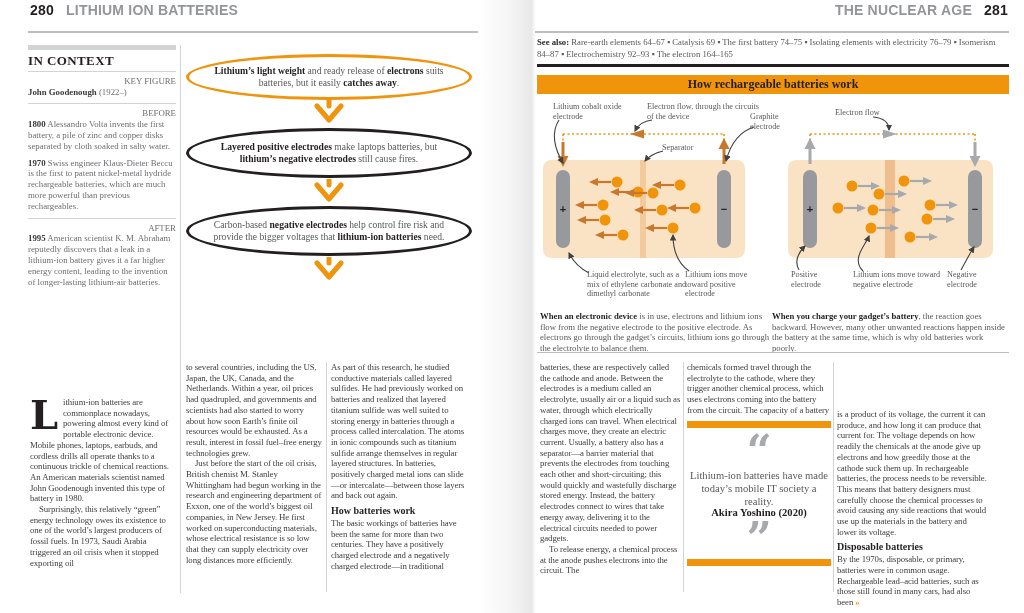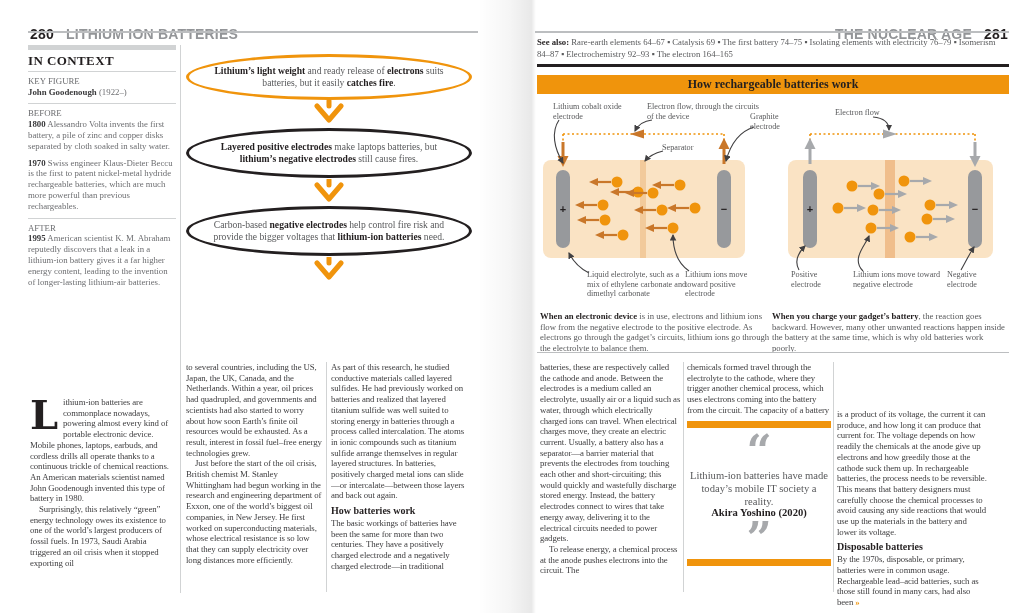--- a/index.html
+++ b/index.html
@@ -1,29 +1,29 @@
 <!DOCTYPE html>
 <html><head>
 <meta charset="utf-8">
 <style>
   html,body{margin:0;padding:0;background:#f2f2f2;}
   #spread{position:relative;width:1024px;height:613px;background:#ffffff;overflow:hidden;
           font-family:"Liberation Serif",serif;color:#414042;box-shadow:0 0 4px rgba(0,0,0,.25);}
   
-  .hdr{position:absolute;top:26px;font-family:"Liberation Sans",sans-serif;font-weight:bold;
+  .hdr{position:absolute;top:2px;font-family:"Liberation Sans",sans-serif;font-weight:bold;
        font-size:14px;letter-spacing:.2px;white-space:nowrap;}
   .hdr-num{color:#231F20;}
   .hdr-title{color:#939598;}
   .hrule{position:absolute;height:1.5px;background:#BCBEC0;}
   
   .sidebar{position:absolute;left:28px;top:45px;width:148px;font-size:8.8px;line-height:10.8px;color:#6D6E71;}
   .sb-topbar{height:5px;background:#D1D3D4;margin-bottom:6px;}
   .sb-title{font-size:13px;font-weight:bold;color:#231F20;letter-spacing:.4px;margin:0 0 4px;}
   .sb-rule{height:1px;background:#D1D3D4;margin:4px 0;}
-  .sb-label{margin-top:2px;}
+  .sb-label{margin-top:2px;text-align:right;}
   .sb-ev{margin:0 0 6px;}
   .sb-ev b,.sb-kf b{color:#3a3a3c;}
   
   .flow{position:absolute;left:186px;top:48px;width:286px;height:302px;}
   .oval{position:absolute;left:0;width:286px;border-radius:50%;display:flex;align-items:center;justify-content:center;
         text-align:center;font-size:9.6px;line-height:11.8px;color:#58595B;padding:0 22px;box-sizing:border-box;}
   .oval b{color:#231F20;}
   .ov1{top:6px;height:46px;border:3px solid #F0940C;}
   .ov2{top:80px;height:50px;border:3px solid #231F20;}
   .ov3{top:158px;height:50px;border:3px solid #231F20;}
@@ -109,21 +109,21 @@
     <p class="sb-ev"><b>1995</b><span> American scientist K. M. Abraham reputedly discovers that a leak in a lithium-ion battery gives it a far higher energy content, leading to the invention of longer-lasting lithium-air batteries.</span></p>
   </div>
 
   <div class="vrule" style="left:180px;top:45px;height:548px;"></div>
   <div class="vrule" style="left:326px;top:362px;height:230px;"></div>
   <div class="vrule" style="left:683px;top:362px;height:230px;"></div>
   <div class="vrule" style="left:833px;top:362px;height:230px;"></div>
 
   <div class="flow">
     <div class="oval ov1">
-      <span><b>Lithium’s light weight</b><span> and ready release of </span><b>electrons</b><span> suits batteries, but it easily </span><b>catches fire</b><span>.</span></span>
+      <span><b>Lithium’s light weight</b><span> and ready release of </span><b>electrons</b><span> suits batteries, but it easily </span><b>catches away</b><span>.</span></span>
     </div>
     <svg class="fa fa1" width="30" height="24" viewBox="0 0 30 24">
       <path d="M15,1 V6 M3,6 L15,20 L27,6" stroke="#F0940C" stroke-width="5" fill="none" stroke-linecap="round" stroke-linejoin="round"></path>
     </svg>
     <div class="oval ov2">
       <span><b>Layered positive electrodes</b><span> make laptops batteries, but </span><b>lithium’s negative electrodes</b><span> still cause fires.</span></span>
     </div>
     <svg class="fa fa2" width="30" height="24" viewBox="0 0 30 24">
       <path d="M15,1 V6 M3,6 L15,20 L27,6" stroke="#F0940C" stroke-width="5" fill="none" stroke-linecap="round" stroke-linejoin="round"></path>
     </svg>

